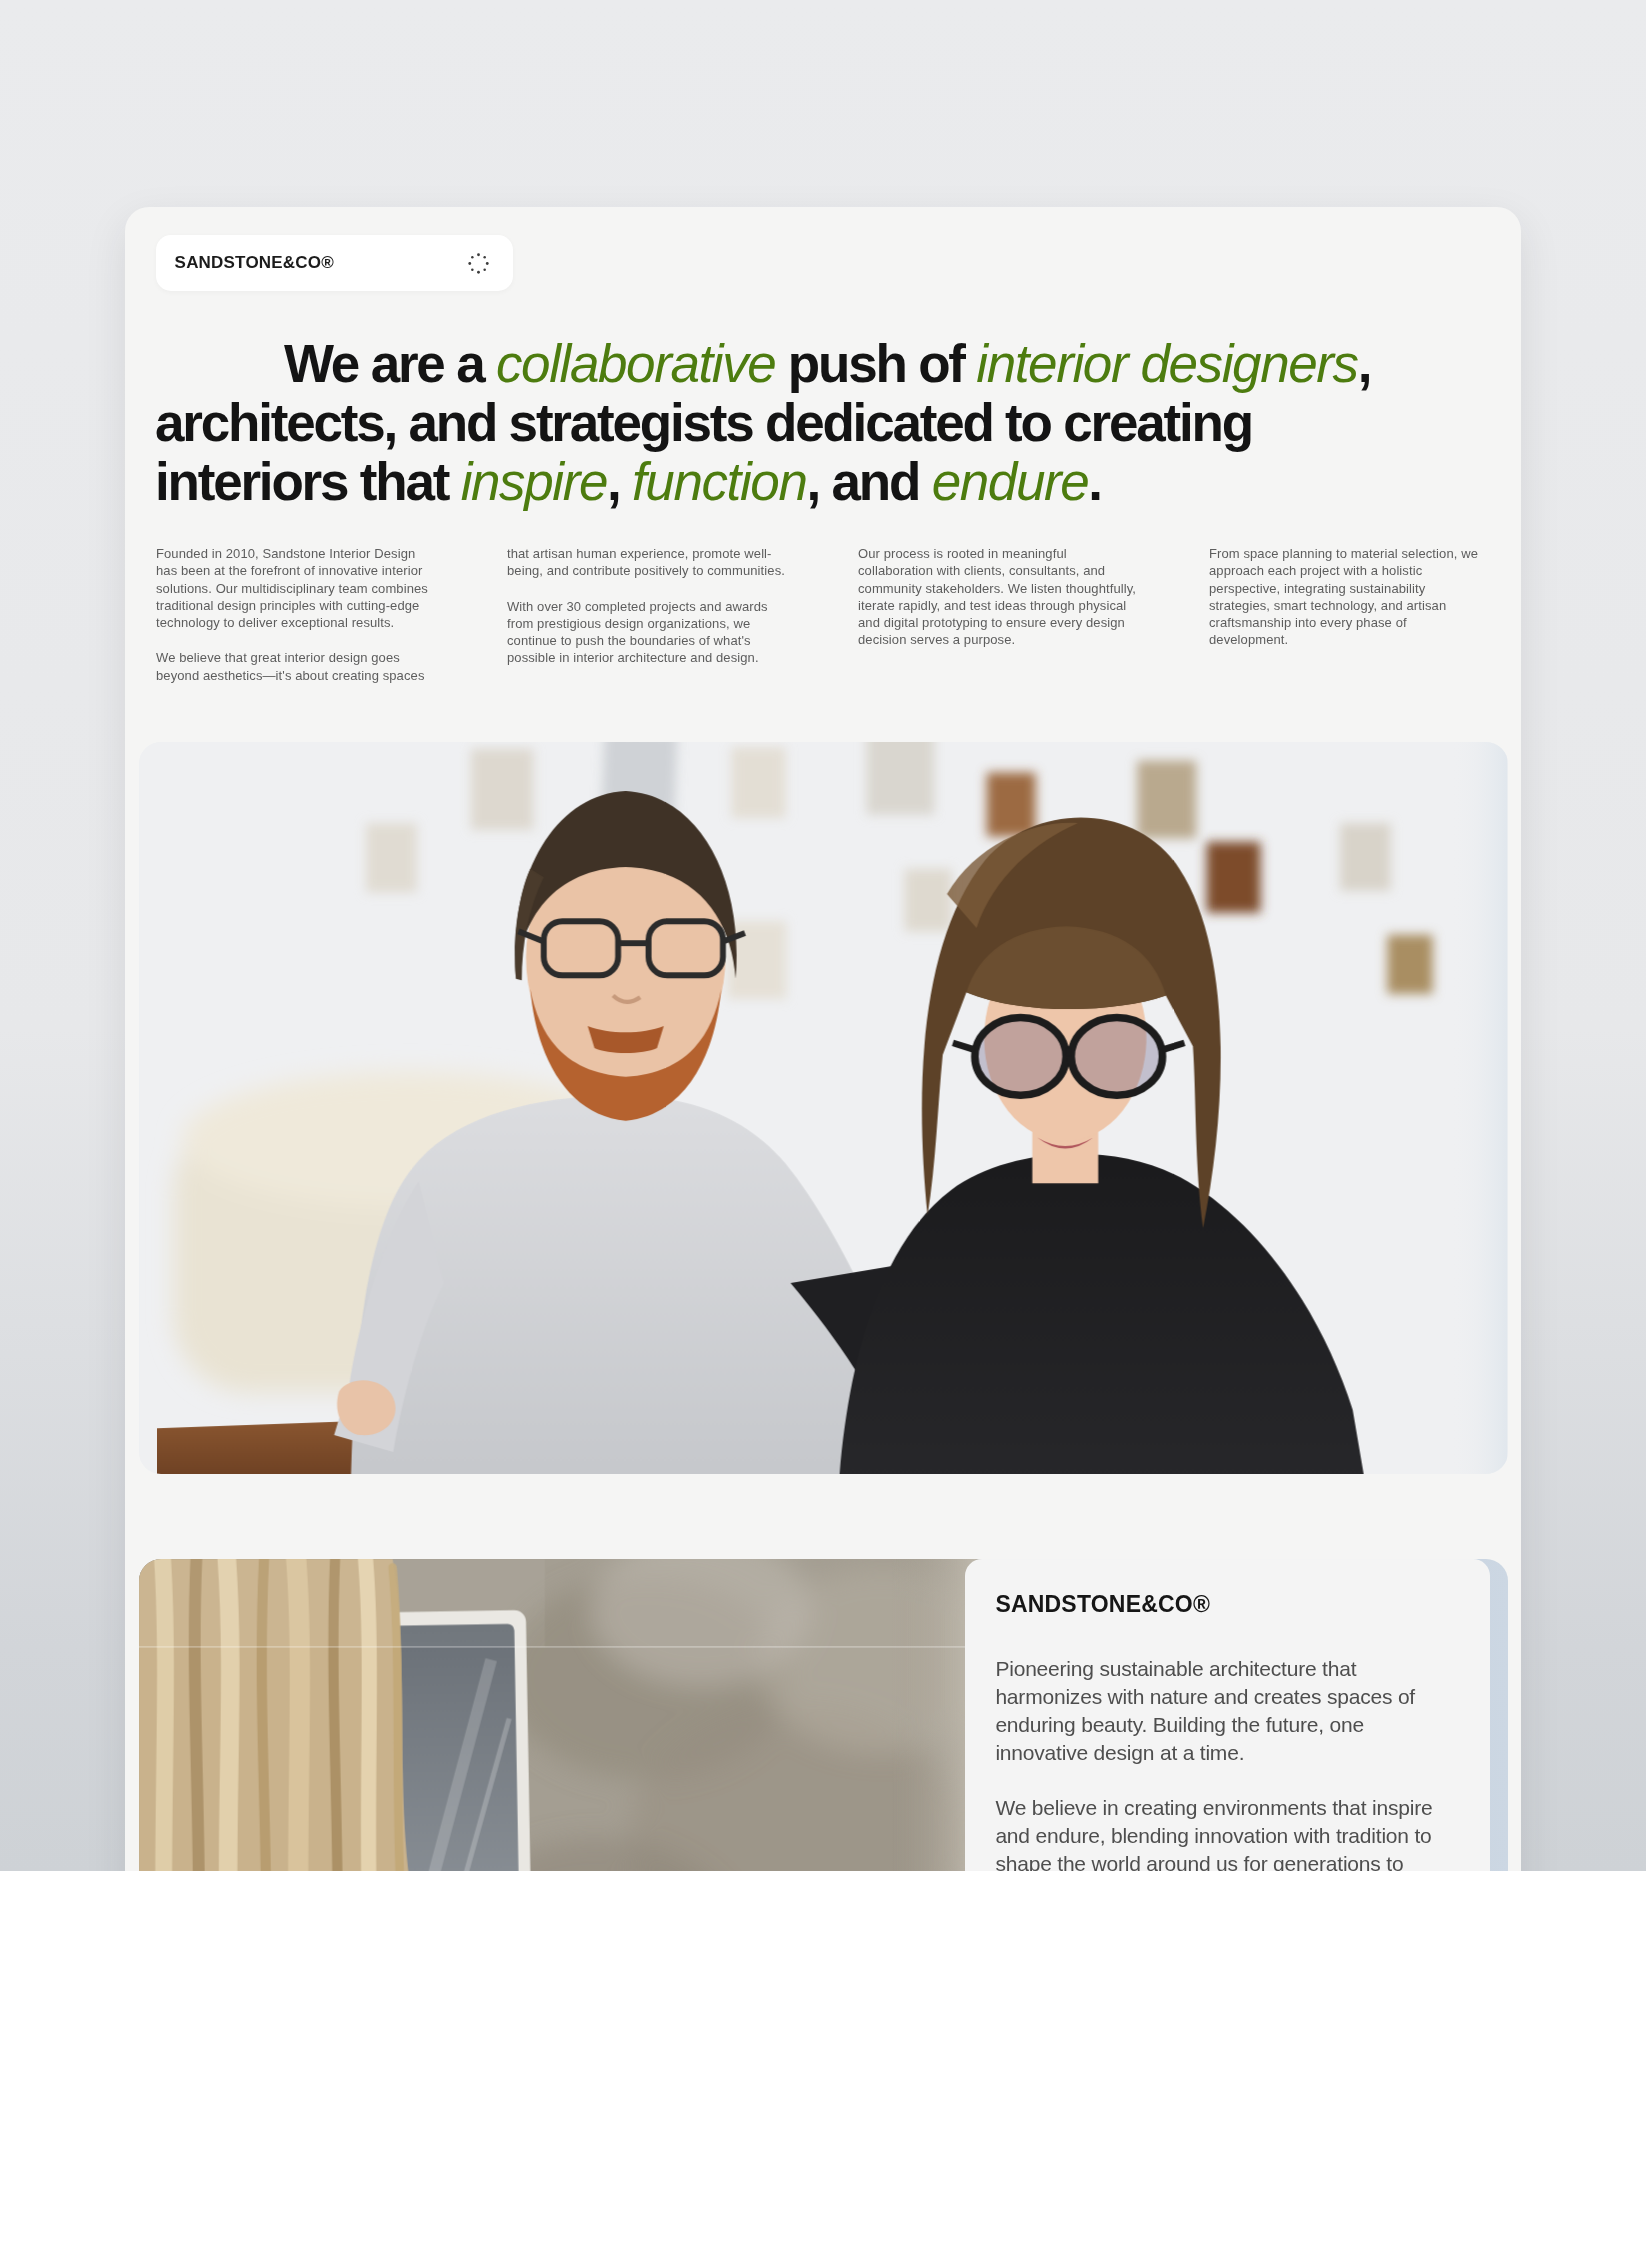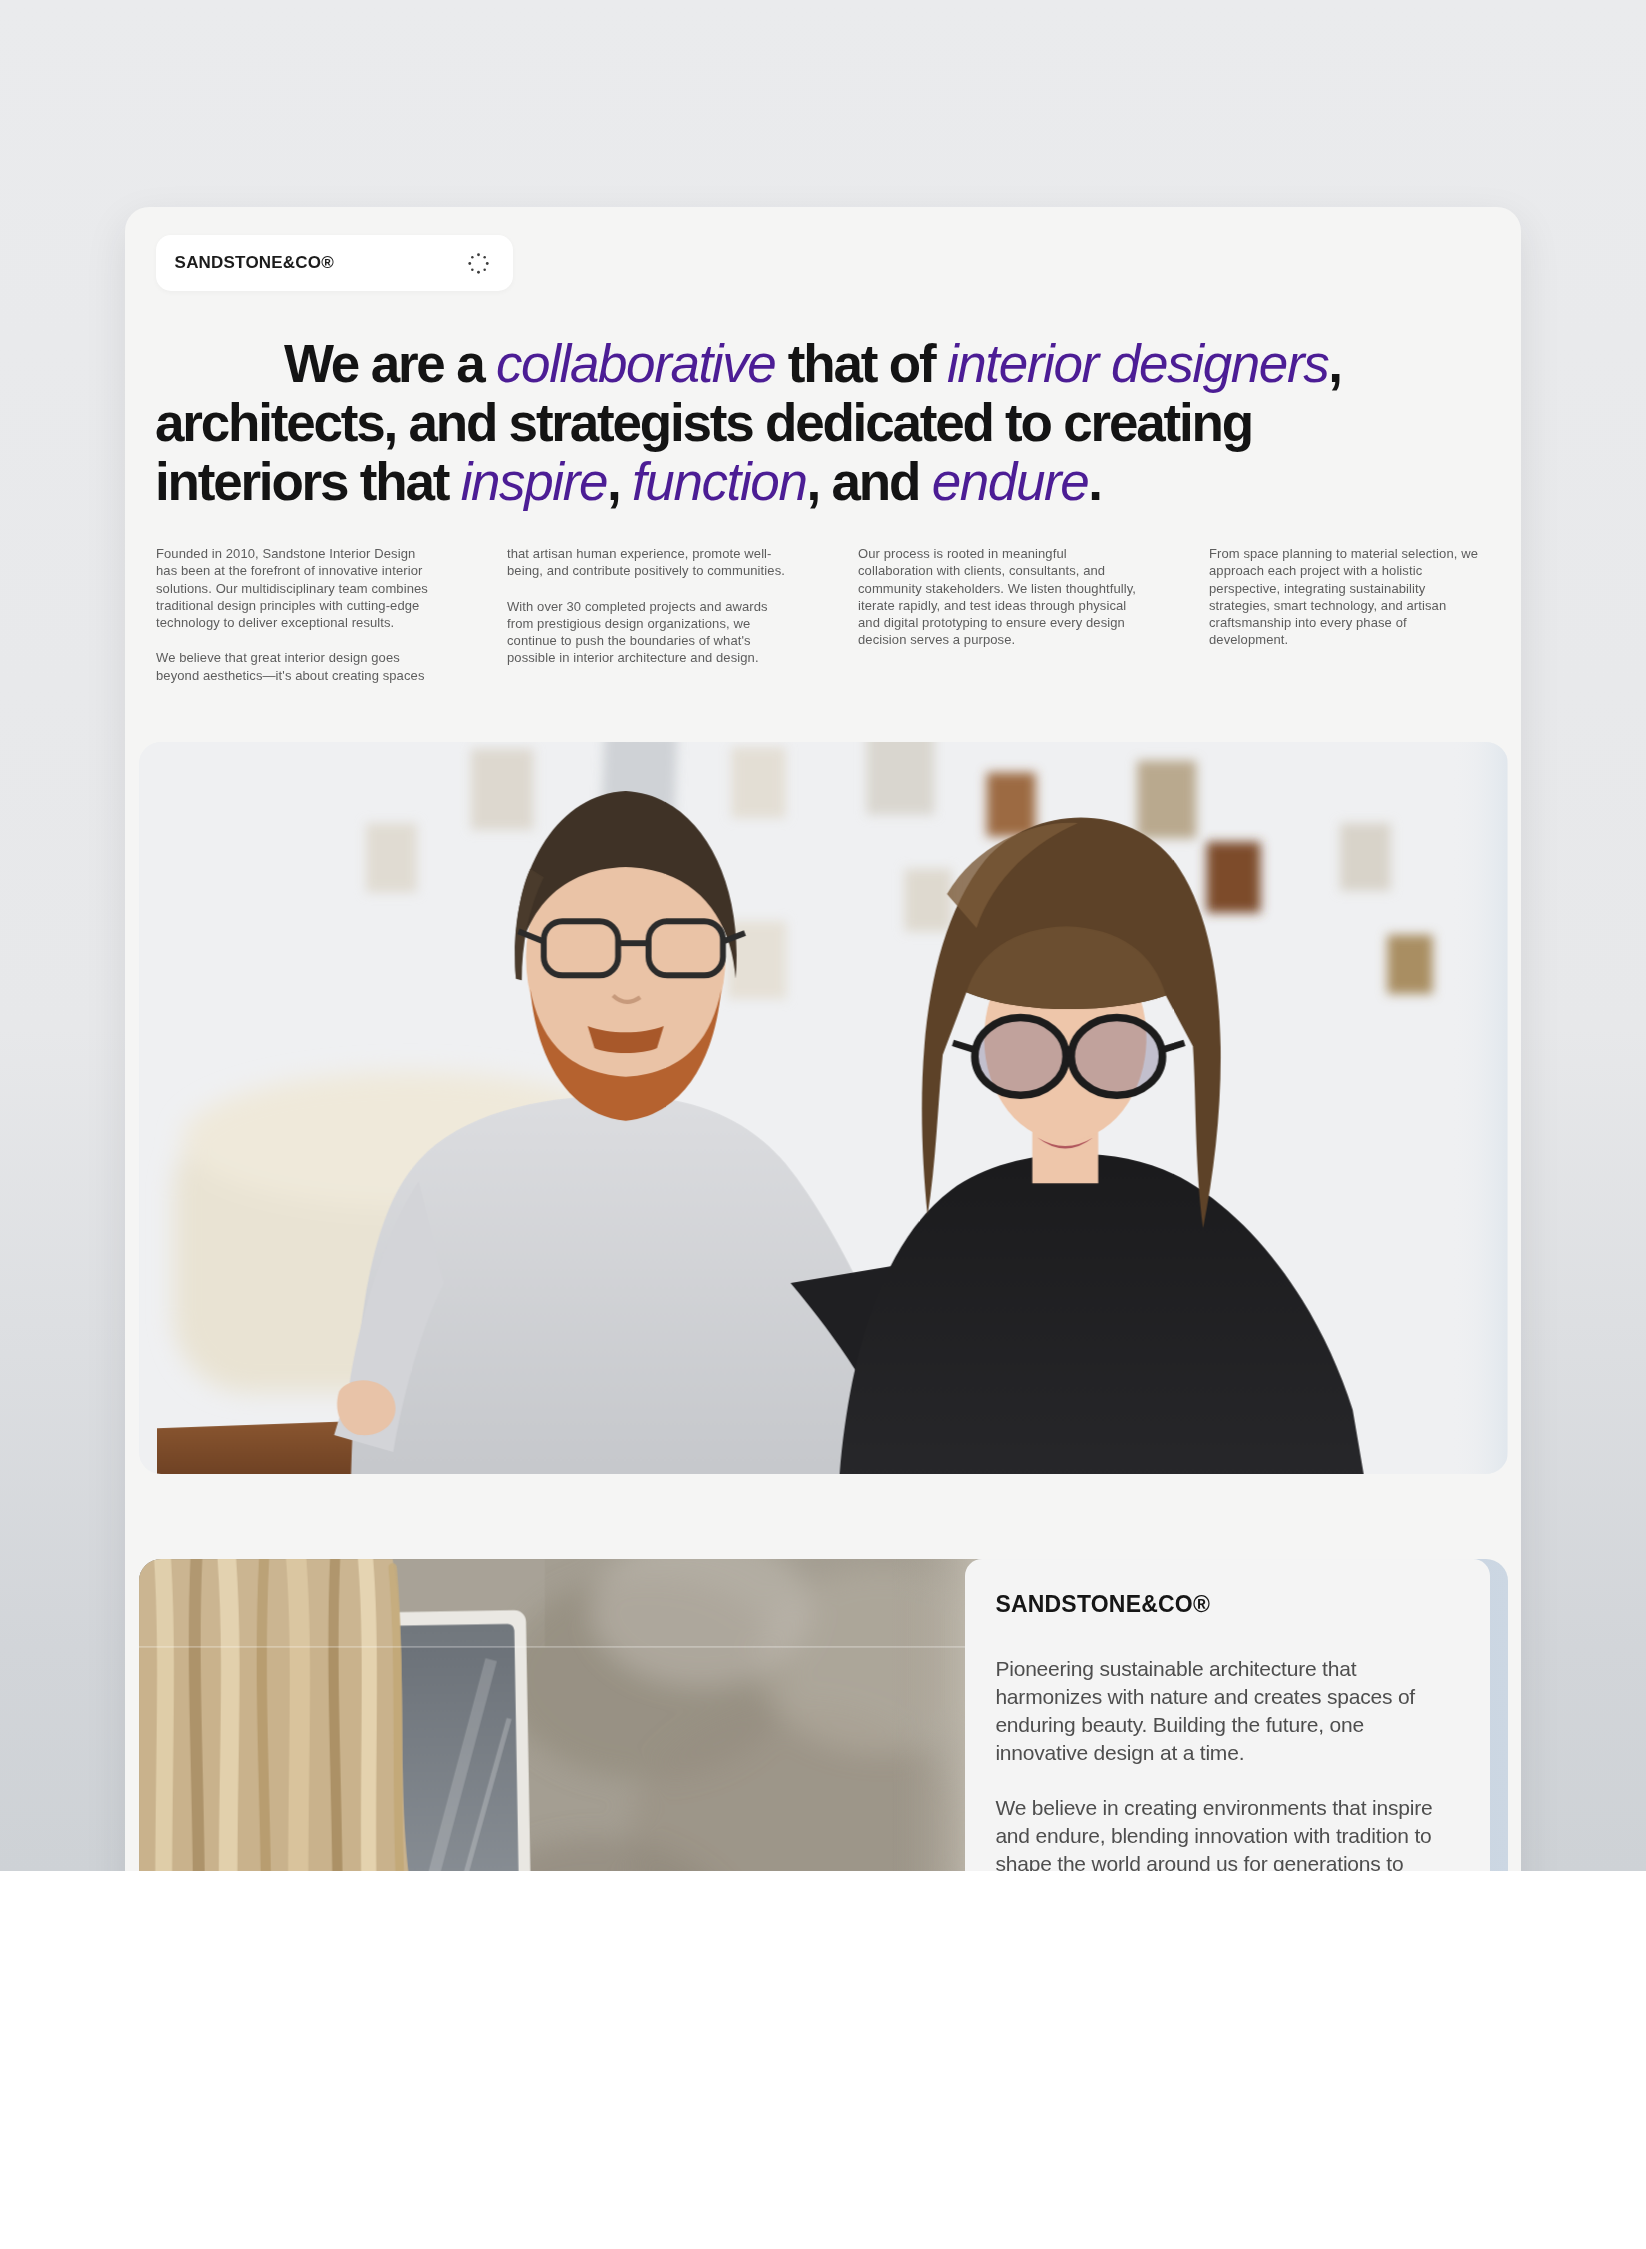--- a/index.html
+++ b/index.html
@@ -23,21 +23,21 @@
   .brand-label { font-size:17px; font-weight:700; letter-spacing:0.2px; color:#1c1c1c; }
   .menu-icon { width:25px; height:25px; display:block; cursor:pointer; }
   
   .headline {
     position:absolute; left:30px; top:127px; width:1336px;
     font-size:53px; line-height:59px; font-weight:700; letter-spacing:-2.2px;
     color:#141414;
   }
   .headline .hl-line { white-space:nowrap; }
   .headline .hl-line.indent { padding-left:129px; }
-  .headline .em { font-style:italic; font-weight:400; color:#4c1d95; letter-spacing:-1.4px;margin-top:28px; }
+  .headline .em { font-style:italic; font-weight:400; color:#4d7c0f; letter-spacing:-1.4px;margin-top:28px; }
   
   .about-columns {
     position:absolute; left:31px; top:338px; width:1333px;
     display:grid; grid-template-columns:repeat(4,1fr); column-gap:71px;
     font-size:13px; line-height:17.3px; color:#5d5d5d; letter-spacing:0.1px;
   }
   .about-column p + p { margin-top:18px; }
   
   .team-photo {
     position:absolute; left:14.4px; top:535px; width:1369px; height:732px;
@@ -78,21 +78,21 @@
           <circle cx="22.4" cy="22.4" r="1.5"></circle>
           <circle cx="15" cy="25.5" r="1.7"></circle>
           <circle cx="7.6" cy="22.4" r="1.5"></circle>
           <circle cx="4.5" cy="15" r="1.7"></circle>
           <circle cx="7.6" cy="7.6" r="1.5"></circle>
         </g>
       </svg>
     </div>
 
     <h1 class="headline">
-      <div class="hl-line indent"><span>We are a </span><span class="em">collaborative</span><span> that of </span><span class="em">interior designers</span><span>,</span></div>
+      <div class="hl-line indent"><span>We are a </span><span class="em">collaborative</span><span> push of </span><span class="em">interior designers</span><span>,</span></div>
       <div class="hl-line"><span>architects, and strategists dedicated to creating</span></div>
       <div class="hl-line"><span>interiors that </span><span class="em">inspire</span><span>, </span><span class="em">function</span><span>, and </span><span class="em">endure</span><span>.</span></div>
     </h1>
 
     <div class="about-columns">
       <div class="about-column">
         <p>Founded in 2010, Sandstone Interior Design has been at the forefront of innovative interior solutions. Our multidisciplinary team combines traditional design principles with cutting-edge technology to deliver exceptional results.</p>
         <p>We believe that great interior design goes beyond aesthetics—it's about creating spaces</p>
       </div>
       <div class="about-column">

